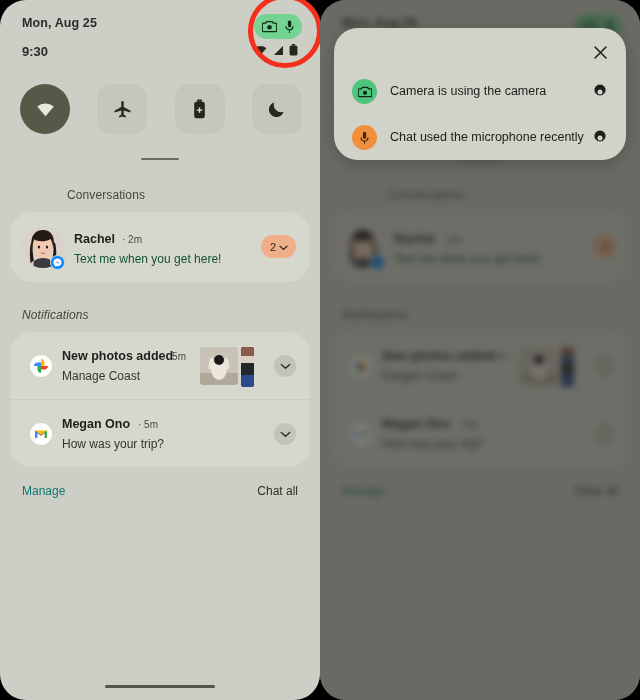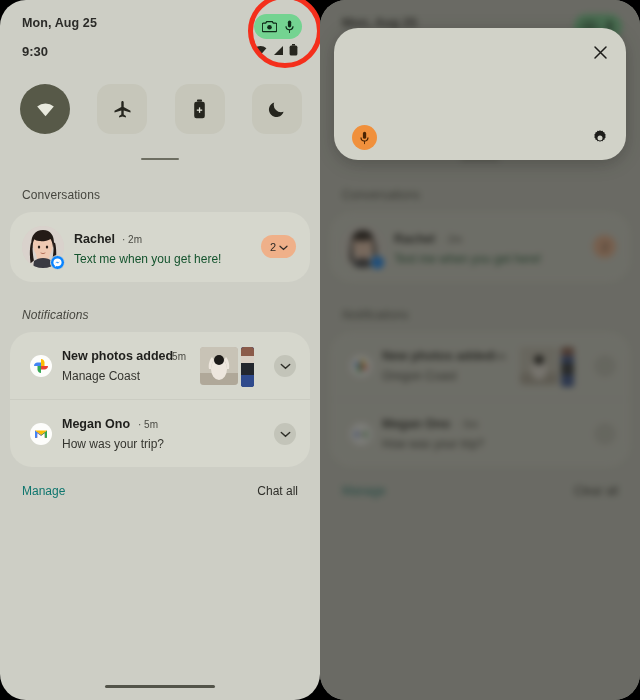--- a/index.html
+++ b/index.html
@@ -148,21 +148,21 @@
   }
 
   
   .section-label {
     position: absolute;
     left: 22px;
     font-size: 12px;
     color: #46463f;
     letter-spacing: 0.1px;
   }
-  .lbl-conversations { top: 188px; }
+  .lbl-conversations { top: 188px; margin-left: 45px; }
   .lbl-notifications { top: 308px; font-style: italic; }
 
   
   .card {
     position: absolute;
     left: 10px;
     width: 300px;
     background: #d6d7cd;
     border-radius: 22px;
   }
@@ -784,29 +784,47 @@
 
     <div class="privacy-dialog">
       <div class="dlg-close">
         <span>
           <svg width="15" height="15" viewBox="0 0 15 15">
             <path d="M2 2 L13 13 M13 2 L2 13" fill="none" stroke="#1d1d1a" stroke-width="1.5" stroke-linecap="round"></path>
           </svg>
         </span>
       </div>
 
+      <div class="dlg-item dlg-item-1">
+        <div class="dlg-icon dlg-icon-camera">
+          <svg width="14" height="12" viewBox="0 0 14 12">
+            <path d="M1.3 2.8h2.1l.9-1.4h5.4l.9 1.4h2.1a1 1 0 0 1 1 1v5.9a1 1 0 0 1-1 1H1.3a1 1 0 0 1-1-1V3.8a1 1 0 0 1 1-1z" fill="none" stroke="#0d2a17" stroke-width="1.2"></path>
+            <circle cx="7" cy="6.8" r="2.1" fill="#0d2a17"></circle>
+          </svg>
+        </div>
+        <div class="dlg-text">Camera is using the camera</div>
+        <div class="dlg-gear">
+          <span>
+            <svg width="18" height="18" viewBox="0 0 18 18">
+              <path d="M9 1.2l1.1.9 1.4-.3.7 1.3 1.4.3.1 1.4 1.1.9-.6 1.3.6 1.3-1.1.9-.1 1.4-1.4.3-.7 1.3-1.4-.3-1.1.9-1.1-.9-1.4.3-.7-1.3-1.4-.3-.1-1.4-1.1-.9.6-1.3-.6-1.3 1.1-.9.1-1.4 1.4-.3.7-1.3 1.4.3z" fill="#1d1d1a"></path>
+              <circle cx="9" cy="9" r="2.5" fill="#d1d2c8"></circle>
+            </svg>
+          </span>
+        </div>
+      </div>
 
       <div class="dlg-item dlg-item-2">
         <div class="dlg-icon dlg-icon-mic">
           <svg width="9" height="14" viewBox="0 0 9 14">
             <rect x="2.9" y="0.8" width="3.3" height="7" rx="1.65" fill="#4a2404"></rect>
             <path d="M1 6.6a3.5 3.5 0 0 0 7 0" fill="none" stroke="#4a2404" stroke-width="1.2"></path>
             <rect x="4.1" y="9.9" width="0.9" height="3.2" fill="#4a2404"></rect>
           </svg>
         </div>
+        <div class="dlg-text">Chat used the microphone recently</div>
         <div class="dlg-gear">
           <span>
             <svg width="18" height="18" viewBox="0 0 18 18">
               <path d="M9 1.2l1.1.9 1.4-.3.7 1.3 1.4.3.1 1.4 1.1.9-.6 1.3.6 1.3-1.1.9-.1 1.4-1.4.3-.7 1.3-1.4-.3-1.1.9-1.1-.9-1.4.3-.7-1.3-1.4-.3-.1-1.4-1.1-.9.6-1.3-.6-1.3 1.1-.9.1-1.4 1.4-.3.7-1.3 1.4.3z" fill="#1d1d1a"></path>
               <circle cx="9" cy="9" r="2.5" fill="#d1d2c8"></circle>
             </svg>
           </span>
         </div>
       </div>
     </div>

